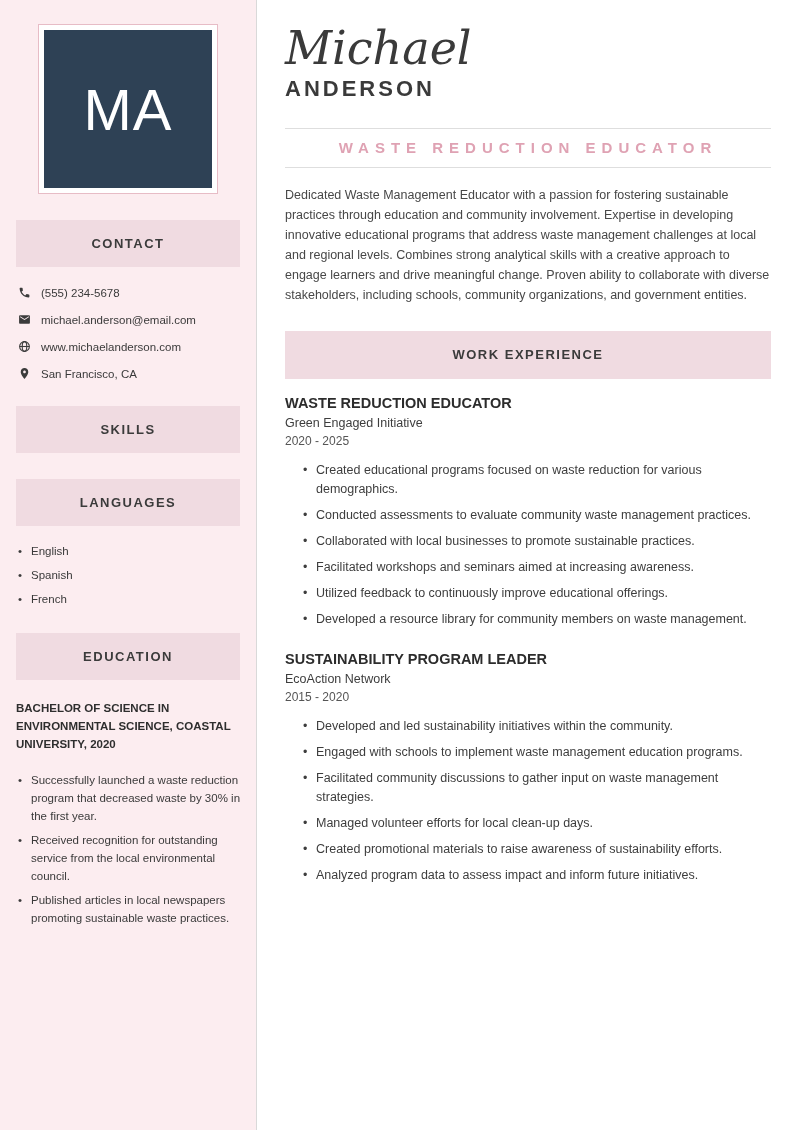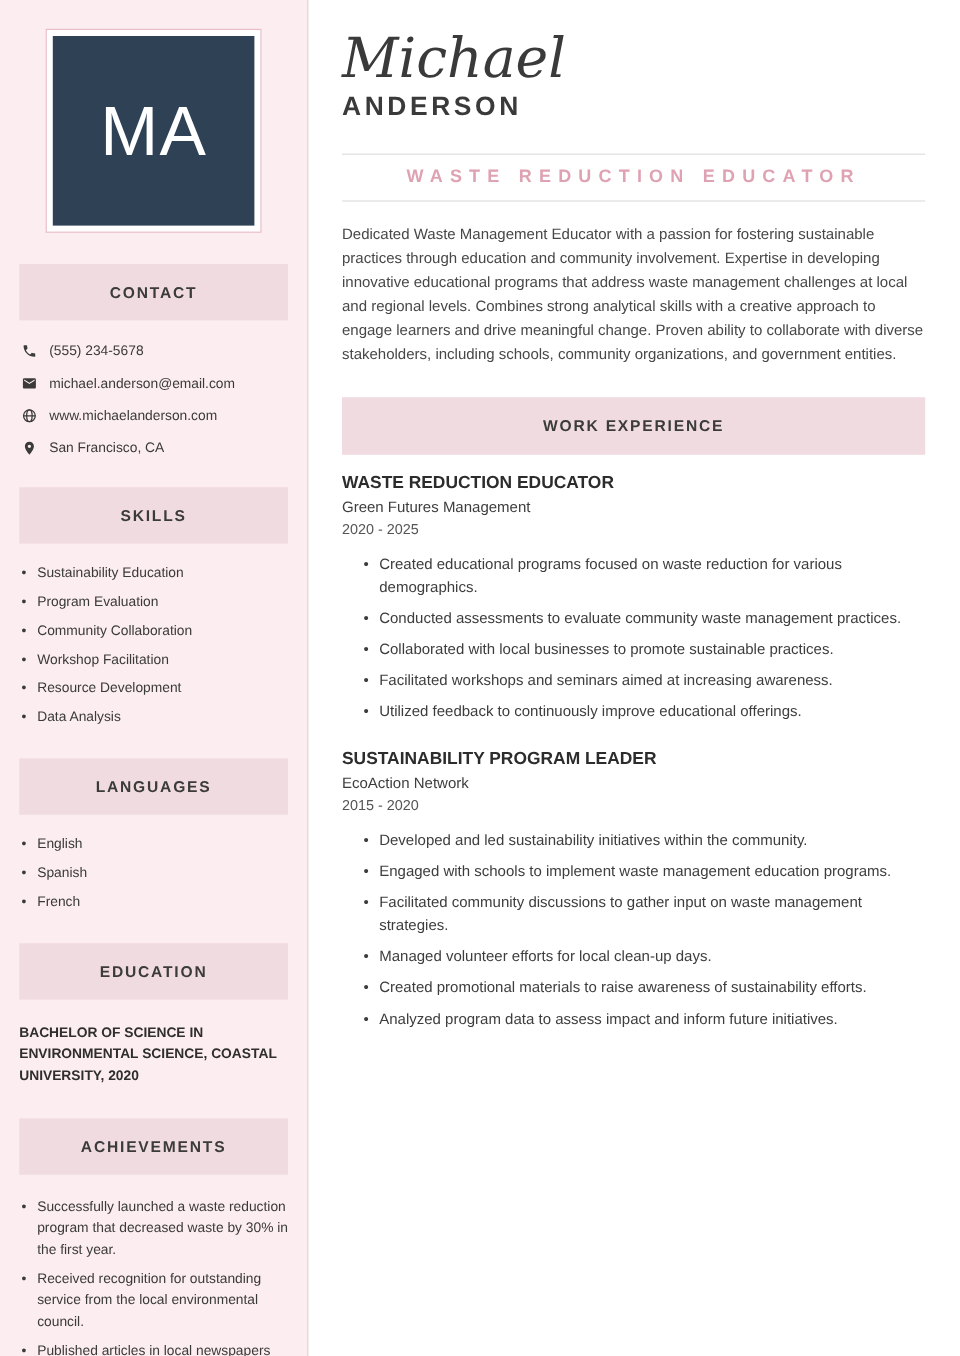--- a/index.html
+++ b/index.html
@@ -135,42 +135,32 @@
         <span class="cicon">
           <svg viewBox="0 0 24 24" fill="#3b3b3b">
               <path d="M12 2C8.13 2 5 5.13 5 9c0 5.25 7 13 7 13s7-7.75 7-13c0-3.87-3.13-7-7-7zm0 9.5c-1.38 0-2.5-1.12-2.5-2.5S10.62 6.5 12 6.5s2.5 1.12 2.5 2.5-1.12 2.5-2.5 2.5z"></path>
             </svg>
         </span>
         <span>San Francisco, CA</span>
       </div>
     </div>
 
     <div class="side-header">SKILLS</div>
-    <ul class="side-list">
-
-    <li>Sustainability Education</li>
-        <li>Program Evaluation</li>
-        <li>Community Collaboration</li>
-        <li>Workshop Facilitation</li>
-        <li>Resource Development</li>
-        <li>Data Analysis</li>
-      </ul>
 
     <div class="side-header">LANGUAGES</div>
     <ul class="side-list">
 
     <li>English</li>
         <li>Spanish</li>
         <li>French</li>
       </ul>
 
     <div class="side-header">EDUCATION</div>
     <div class="edu-text">BACHELOR OF SCIENCE IN ENVIRONMENTAL SCIENCE, COASTAL UNIVERSITY, 2020</div>
 
-    <div class="side-header">ACHIEVEMENTS</div>
     <ul class="side-list wrap">
 
     <li>Successfully launched a waste reduction program that decreased waste by 30% in the first year.</li>
         <li>Received recognition for outstanding service from the local environmental council.</li>
         <li>Published articles in local newspapers promoting sustainable waste practices.</li>
       </ul>
 
   </aside>
 
   <main class="main">
@@ -181,29 +171,30 @@
     <hr class="rule">
     <div class="role-title">WASTE REDUCTION EDUCATOR</div>
     <hr class="rule2">
 
     <p class="summary">Dedicated Waste Management Educator with a passion for fostering sustainable practices through education and community involvement. Expertise in developing innovative educational programs that address waste management challenges at local and regional levels. Combines strong analytical skills with a creative approach to engage learners and drive meaningful change. Proven ability to collaborate with diverse stakeholders, including schools, community organizations, and government entities.</p>
 
     <div class="section-bar">WORK EXPERIENCE</div>
 
     <section class="job">
       <div class="job-title">WASTE REDUCTION EDUCATOR</div>
-      <div class="job-company">Green Futures Management</div>
+      <div class="job-company">Green Engaged Initiative</div>
       <div class="job-dates">2020 - 2025</div>
       <ul class="job-bullets">
 
       <li>Created educational programs focused on waste reduction for various demographics.</li>
           <li>Conducted assessments to evaluate community waste management practices.</li>
           <li>Collaborated with local businesses to promote sustainable practices.</li>
           <li>Facilitated workshops and seminars aimed at increasing awareness.</li>
           <li>Utilized feedback to continuously improve educational offerings.</li>
+          <li>Developed a resource library for community members on waste management.</li>
         </ul>
     </section>
 
     <section class="job">
       <div class="job-title">SUSTAINABILITY PROGRAM LEADER</div>
       <div class="job-company">EcoAction Network</div>
       <div class="job-dates">2015 - 2020</div>
       <ul class="job-bullets">
 
       <li>Developed and led sustainability initiatives within the community.</li>

